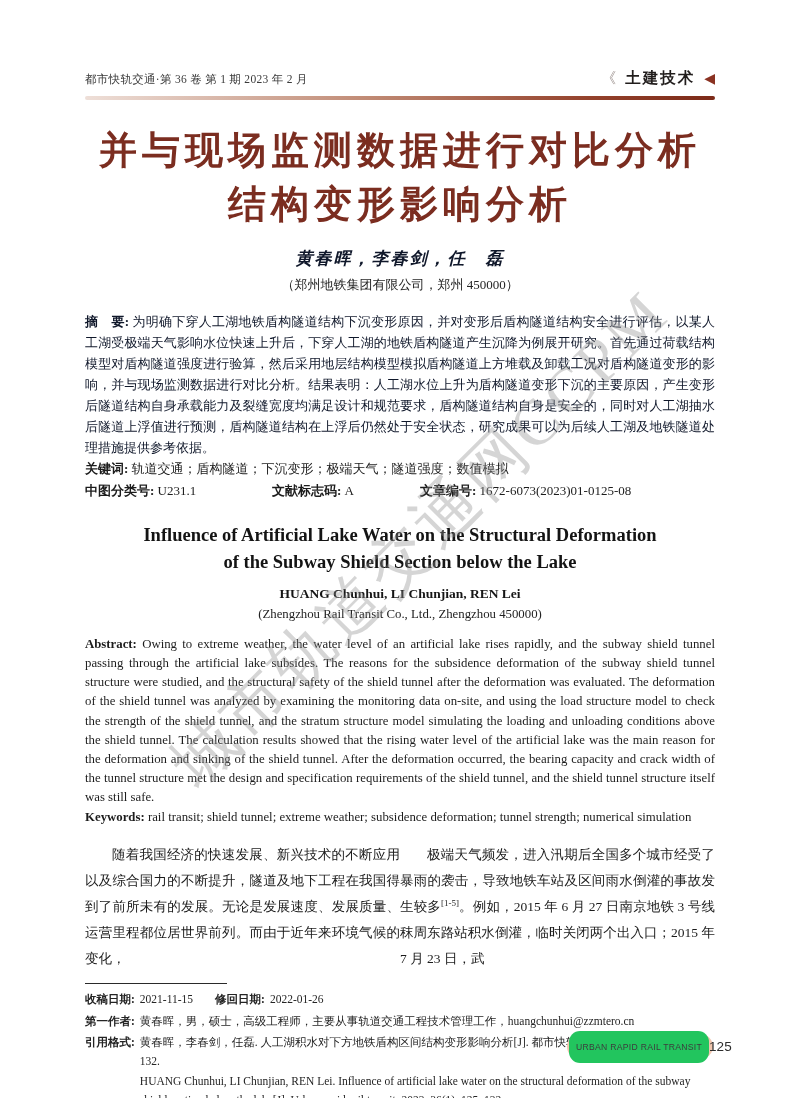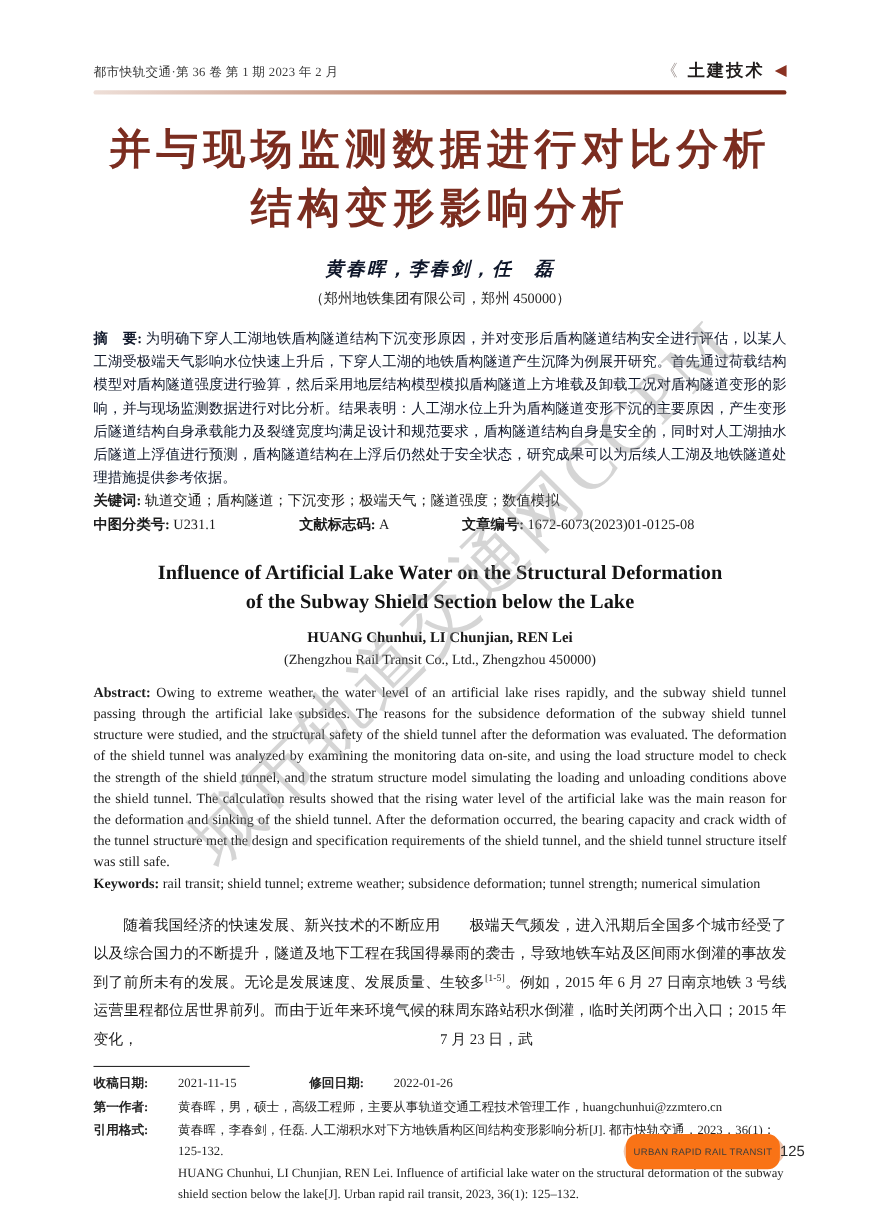--- a/index.html
+++ b/index.html
@@ -20,21 +20,21 @@
     transform: rotate(-45deg);
     font-size: 64px; letter-spacing: 4px;
     color: rgba(145, 145, 145, 0.38);
     white-space: nowrap;
     z-index: 3; pointer-events: none;
     font-family: "Liberation Serif", "DejaVu Serif", serif;
   }
 
   
   .header-row {
-    padding-top: 54px;
+    padding-top: 68px;
     display: flex; justify-content: space-between; align-items: baseline; gap: 20px;
   }
   .journal-info { font-size: 11.5px; color: #3a3a3a; letter-spacing: 0.3px; }
   .header-right { display: flex; align-items: center; gap: 9px; }
   .angle-icon { color: #9a8f8c; font-size: 15px; }
   .section-label { font-size: 15.5px; font-weight: bold; color: #211d1c; letter-spacing: 2px; }
   .triangle-icon { color: #8a3222; font-size: 14px; }
   .header-rule {
     margin-top: 7px; height: 4px; border-radius: 2px;
     background: linear-gradient(to right, #eedfd8, #c08a74 45%, #94422c 80%, #7c2a18);
@@ -76,37 +76,37 @@
 
   
   .body-columns { display: flex; gap: 0; margin-top: 15px; }
   .body-col { flex: 1; font-size: 13.5px; line-height: 1.93; text-align: justify; color: #1b1b1b; }
   .body-col p { margin: 0; text-indent: 2em; }
   .body-col sup { font-size: 9px; line-height: 0; }
 
   
   .footnote-rule { width: 142px; border-top: 1.5px solid #2a2a2a; margin-top: 11px; }
   .footnotes { margin-top: 6px; font-size: 11.5px; line-height: 1.62; color: #242424; }
-  .fn-row { display: flex; margin-top: 3px; gap: 22px; }
+  .fn-row { display: flex; margin-top: 3px; }
   .fn-label { font-weight: bold; white-space: nowrap; }
   .fn-gap { display: inline-block; width: 22px; }
   .fn-value { margin-left: 5px; }
   .fn-citation-value { margin-left: 5px; flex: 1; }
   .fn-citation-value div { margin-bottom: 2px; }
 
   
   .page-pill {
     position: absolute; top: 1034px; right: 87px;
     width: 146px; height: 25px;
     background: #f1c6ae; border-radius: 13px;
     display: flex; align-items: center;
     z-index: 4;
   }
   .pill-inner {
-    margin-left: 2px; height: 21px; background: #f97316; border-radius: 11px;
+    margin-left: 2px; height: 21px; background: #22c55e; border-radius: 11px;
     display: flex; align-items: center; padding: 16px 7px;
     font-family: "Liberation Sans", "DejaVu Sans", sans-serif;
     font-size: 8.6px; letter-spacing: 0.3px; color: #3c3c3c; white-space: nowrap;
   }
   .pill-number {
     flex: 1; text-align: center;
     font-family: "Liberation Sans", "DejaVu Sans", sans-serif;
     font-size: 13.5px; color: #2c2c2c;
   }
 </style>

